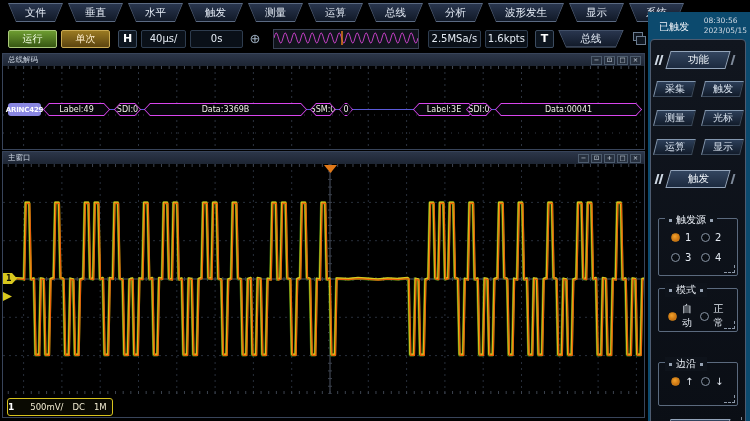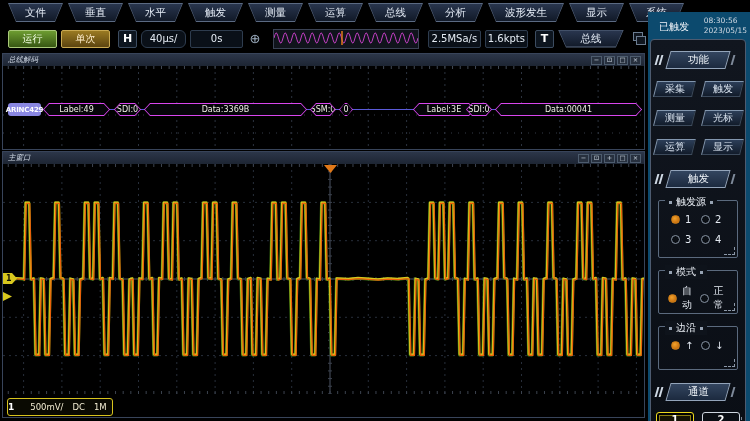--- a/index.html
+++ b/index.html
@@ -20,21 +20,21 @@
   .keybtn{width:20px;background:#0d151f;border:1px solid #3c4c60;color:#fff;font-size:11px;font-weight:bold;}
   .valbtn{background:#0a1018;border:1px solid #2e3c4e;color:#e5ecf4;}
   .preview{width:146px;height:18px;background:#10141c;border:1px solid #3a4254;position:relative;margin-left:6px;}
   .zoomicon{width:17px;height:17px;border:none;color:#9fb0c2;font-size:13px;display:flex;align-items:center;justify-content:center;}
   .arrange{width:14px;height:13px;position:relative;margin-left:5px;}
   .arrange i{position:absolute;border:1px solid #6b7c90;background:#10161f;width:8px;height:7px;display:block;}
   .arrange i:first-child{left:0;top:0;} .arrange i:last-child{right:0;bottom:0;}
   
   .win{left:2px;background:#000;border:1px solid #38445a;box-sizing:border-box;}
   .titlebar{height:12px;background:linear-gradient(180deg,#2c3649,#1d2533);display:flex;align-items:center;
-    padding:0 3px 0 5px;font-size:7.5px;color:#cfd8e4;font-style:italic;}
+    padding:0 3px 0 5px;font-size:7.5px;color:#cfd8e4;}
   .titlebar .sp{flex:1;}
   .wbtn{width:11px;height:9px;background:#27303e;border:1px solid #4d5c6e;font-size:6.5px;line-height:7px;
     text-align:center;color:#cbd5e0;margin-left:2px;box-sizing:border-box;}
   
   .proto-badge{position:absolute;height:13px;background:#8a87e2;border-radius:3px;color:#fdfdff;font-size:7px;
     display:flex;align-items:center;justify-content:center;font-weight:bold;letter-spacing:-0.2px;}
   .seg{position:absolute;height:13px;background:#d946ef;clip-path:polygon(6px 0,calc(100% - 6px) 0,100% 50%,calc(100% - 6px) 100%,6px 100%,0 50%);}
   .seg-in{position:absolute;inset:1px;background:#050509;clip-path:polygon(5.2px 0,calc(100% - 5.2px) 0,100% 50%,calc(100% - 5.2px) 100%,5.2px 100%,0 50%);
     display:flex;align-items:center;justify-content:center;font-size:8px;color:#f0f0e6;white-space:nowrap;}
   .connector{position:absolute;height:1px;background:#5a5ad8;}
@@ -60,21 +60,21 @@
     border-right:1px dashed #7e8a9a;border-bottom:1px dashed #7e8a9a;}
   .hdr{width:58px;height:16px;margin:0 auto;border:1px solid #93a4ba;transform:skewX(-16deg);
     background:linear-gradient(180deg,#33455f,#1c2a3f);display:flex;align-items:center;justify-content:center;position:relative;}
   .hdr>span{transform:skewX(16deg);font-size:10.5px;color:#eef3f8;}
   .hdr::before{content:'';position:absolute;left:-9px;top:3px;width:2px;height:10px;background:#cfd9e4;box-shadow:-4px 0 0 #cfd9e4;}
   .hdr::after{content:'';position:absolute;right:-7px;top:3px;width:2px;height:10px;background:#7e8a9a;}
   .fngrid{display:grid;grid-template-columns:39px 39px;gap:13px 9px;justify-content:center;margin-top:12px;}
   .fnb{height:16px;border:1px solid;border-color:#8296ae #3c4a5c #3c4a5c #8296ae;transform:skewX(-14deg);
     background:linear-gradient(180deg,#2c3e58,#121c2b);display:flex;align-items:center;justify-content:center;box-sizing:border-box;}
   .fnb>span{transform:skewX(14deg);font-size:10px;color:#d9e3ef;}
-  .grp{position:relative;margin:12px 7px 0;border:1px solid #5b6a7e;border-radius:2px;}
+  .grp{position:relative;margin:30px 7px 0;border:1px solid #5b6a7e;border-radius:2px;}
   .grp::after{content:'';position:absolute;right:2px;bottom:2px;width:10px;height:7px;
     border-right:1px dashed #8c98a8;border-bottom:1px dashed #8c98a8;}
   .grp-lab{position:absolute;top:-6px;left:6px;background:#0e131b;padding:0 4px;font-size:10px;color:#e8edf4;white-space:nowrap;}
   .grp-lab::before,.grp-lab::after{content:'';display:inline-block;width:3px;height:3px;background:#97a3b3;vertical-align:middle;}
   .grp-lab::before{margin-right:4px;} .grp-lab::after{margin-left:4px;}
   .opts{display:grid;grid-template-columns:1fr 1fr;row-gap:9px;padding:13px 6px 8px 12px;}
   .opt{display:flex;align-items:center;gap:5px;font-size:10px;color:#e4eaf2;}
   .rad{width:9px;height:9px;border-radius:50%;border:1px solid #8894a4;background:#0a0e14;box-sizing:border-box;flex:0 0 auto;}
   .rad.sel{background:radial-gradient(circle at 40% 35%,#f2a22c,#b85e06);border-color:#d08018;}
   .chgrid{display:grid;grid-template-columns:38px 38px;gap:7px 8px;justify-content:center;margin-top:11px;}
@@ -118,21 +118,21 @@
     </div>
   <div class="mbtn">
       <span>系统</span>
     </div>
 </div>
 
 <div class="abs toolbar">
   <div class="tbtn run">运行</div>
   <div class="tbtn single">单次</div>
   <div class="tbtn keybtn" style="margin-left:4px;">H</div>
-  <div class="tbtn valbtn" style="width:48px;border-radius:6px;">40μs/</div>
+  <div class="tbtn valbtn" style="width:48px;">40μs/</div>
   <div class="tbtn valbtn" style="width:56px;text-align:center;">0s</div>
   <div class="tbtn zoomicon">⊕</div>
   <div class="preview">
     <svg id="preview-svg" width="144" height="16" viewBox="0 0 144 16" style="display:block;">
         <path d="M0,8L1,4.66L2,2.88L3,3.50L4,6.22L5,9.78L6,12.50L7,13.12L8,11.34L9,8.00L10,4.66L11,2.88L12,3.50L13,6.22L14,9.78L15,12.50L16,13.12L17,11.34L18,8.00L19,4.66L20,2.88L21,3.50L22,6.22L23,9.78L24,12.50L25,13.12L26,11.34L27,8.00L28,4.66L29,2.88L30,3.50L31,6.22L32,9.78L33,12.50L34,13.12L35,11.34L36,8.00L37,4.66L38,2.88L39,3.50L40,6.22L41,9.78L42,12.50L43,13.12L44,11.34L45,8.00L46,4.66L47,2.88L48,3.50L49,6.22L50,9.78L51,12.50L52,13.12L53,11.34L54,8.00L55,4.66L56,2.88L57,3.50L58,6.22L59,9.78L60,12.50L61,13.12L62,11.34L63,8.00L64,4.66L65,2.88L66,3.50L67,6.22L68,9.78L69,12.50L70,13.12L71,11.34L72,8.00L73,4.66L74,2.88L75,3.50L76,6.22L77,9.78L78,12.50L79,13.12L80,11.34L81,8.00L82,4.66L83,2.88L84,3.50L85,6.22L86,9.78L87,12.50L88,13.12L89,11.34L90,8.00L91,4.66L92,2.88L93,3.50L94,6.22L95,9.78L96,12.50L97,13.12L98,11.34L99,8.00L100,4.66L101,2.88L102,3.50L103,6.22L104,9.78L105,12.50L106,13.12L107,11.34L108,8.00L109,4.66L110,2.88L111,3.50L112,6.22L113,9.78L114,12.50L115,13.12L116,11.34L117,8.00L118,4.66L119,2.88L120,3.50L121,6.22L122,9.78L123,12.50L124,13.12L125,11.34L126,8.00L127,4.66L128,2.88L129,3.50L130,6.22L131,9.78L132,12.50L133,13.12L134,11.34L135,8.00L136,4.66L137,2.88L138,3.50L139,6.22L140,9.78L141,12.50L142,13.12L143,11.34L144,8.00" fill="none" stroke="#c23fc2" stroke-width="1"></path>
         <line x1="68" y1="1" x2="68" y2="15" stroke="#e07818" stroke-width="1.5"></line>
       </svg>
   </div>
   <div class="tbtn valbtn" style="width:56px;margin-left:5px;">2.5MSa/s</div>
   <div class="tbtn valbtn" style="width:46px;">1.6kpts</div>

